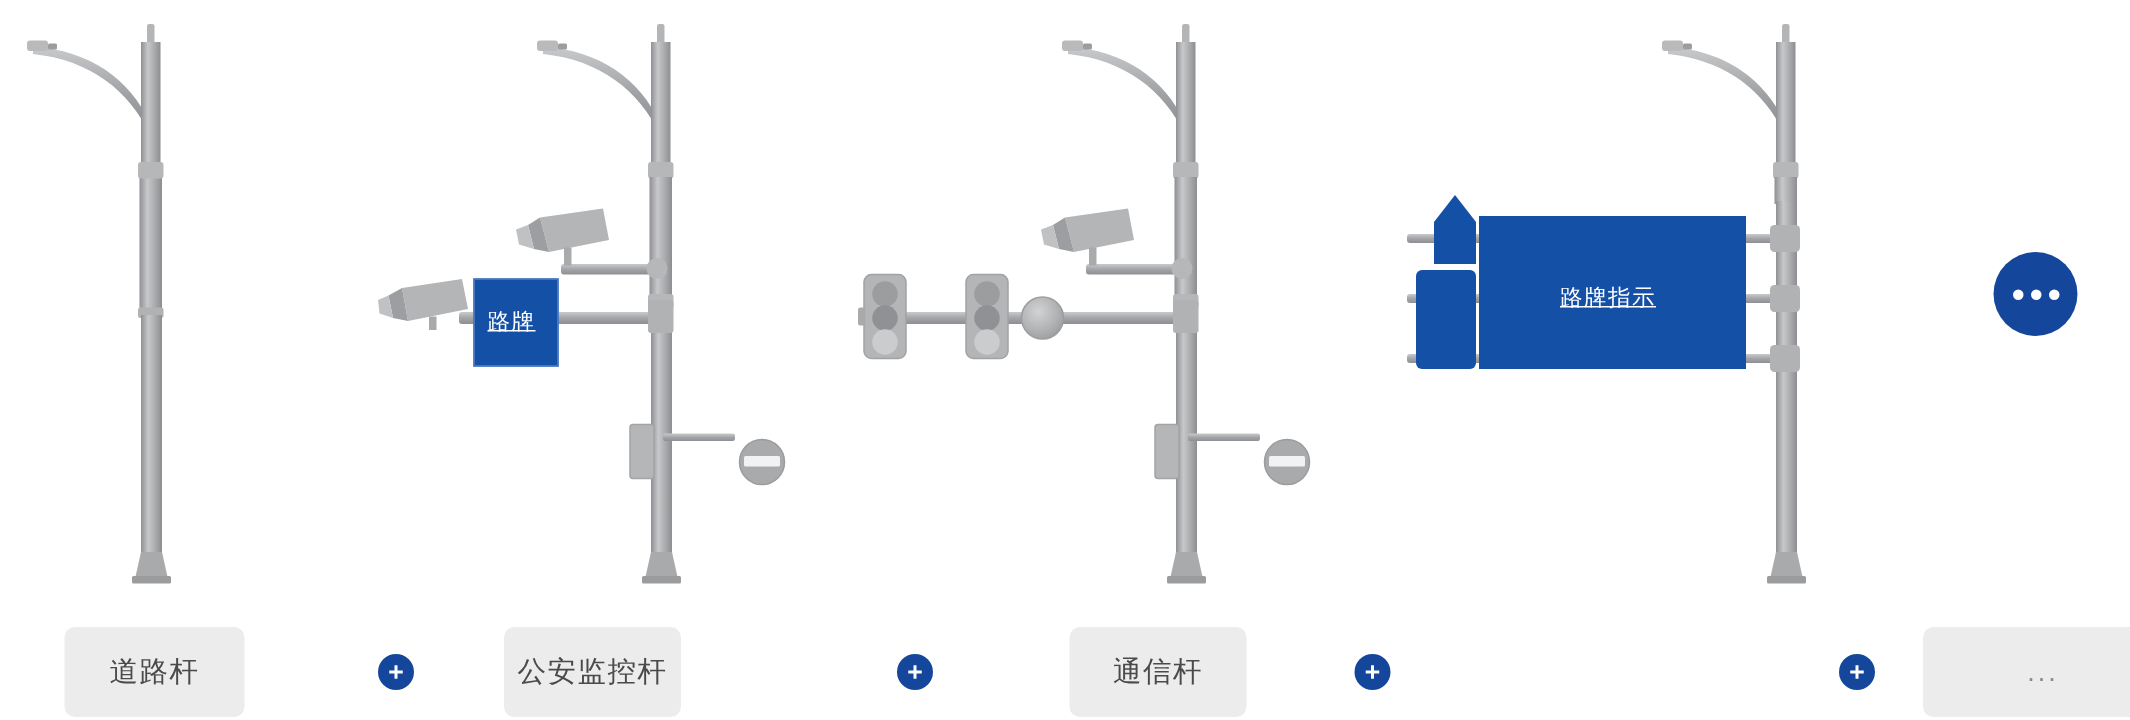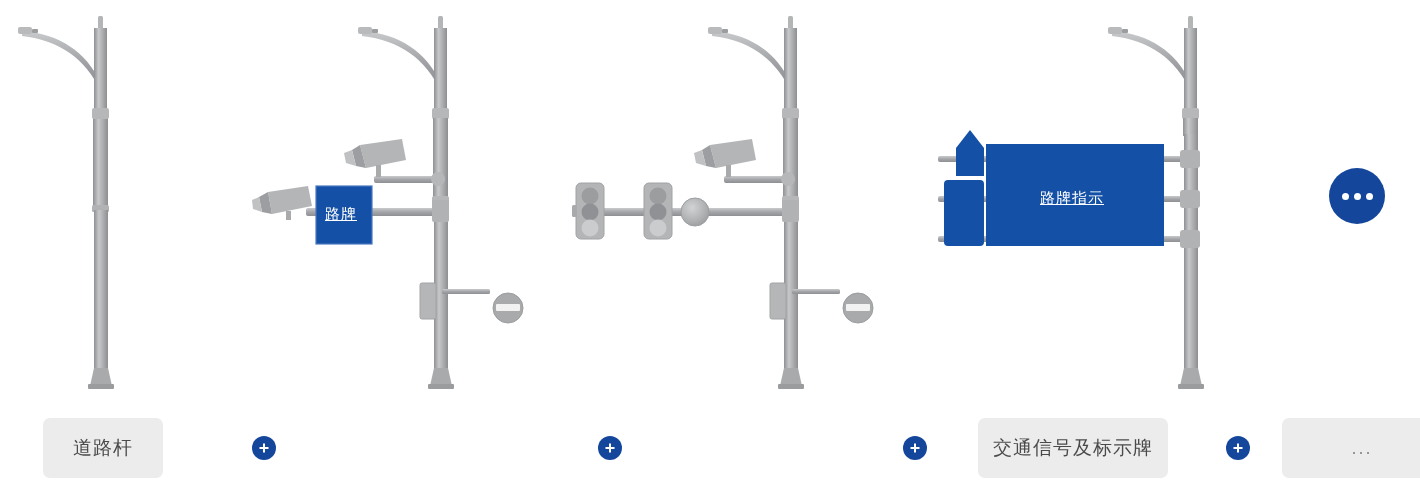--- a/index.html
+++ b/index.html
@@ -221,20 +221,21 @@
         <g>
           <circle cx="258" cy="308" r="15" fill="#a9aaac" stroke="#9a9c9e" stroke-width="1"></circle>
           <rect x="246" y="304" width="24" height="7" rx="1" fill="#f2f2f2"></rect>
         </g>
 
         <path d="M184 368 L198 368 L202 386 L180 386 Z" fill="#a9aaac"></path>
         <rect x="178" y="384" width="26" height="5" rx="1" fill="#9a9c9e"></rect>
       </svg>
     </div>
     <div class="sign-label" style="left:75px;top:205px;text-align:right;">路牌</div>
+    <div class="chip" style="left:86px;width:118px;">公安监控杆</div>
   </div>
 
   <div class="plus-btn" style="left:598px;">
     <svg width="12" height="12" viewBox="0 0 12 12">
       <rect x="5" y="1.5" width="2" height="9" fill="#fff"></rect>
       <rect x="1.5" y="5" width="9" height="2" fill="#fff"></rect>
     </svg>
   </div>
 
   <div class="pole-col" style="left:560px;width:330px;">
@@ -311,20 +312,21 @@
         <rect x="232" y="289" width="48" height="5" rx="1.5" fill="url(#barG3)"></rect>
         <g>
           <circle cx="298" cy="308" r="15" fill="#a9aaac" stroke="#9a9c9e" stroke-width="1"></circle>
           <rect x="286" y="304" width="24" height="7" rx="1" fill="#f2f2f2"></rect>
         </g>
 
         <path d="M224 368 L238 368 L242 386 L220 386 Z" fill="#a9aaac"></path>
         <rect x="218" y="384" width="26" height="5" rx="1" fill="#9a9c9e"></rect>
       </svg>
     </div>
+    <div class="chip" style="left:153px;width:118px;">通信杆</div>
   </div>
 
   <div class="plus-btn" style="left:903px;">
     <svg width="12" height="12" viewBox="0 0 12 12">
       <rect x="5" y="1.5" width="2" height="9" fill="#fff"></rect>
       <rect x="1.5" y="5" width="9" height="2" fill="#fff"></rect>
     </svg>
   </div>
 
   <div class="pole-col" style="left:930px;width:300px;">
@@ -371,21 +373,20 @@
 
         <rect x="14" y="180" width="40" height="66" rx="4" fill="#1450a6"></rect>
 
         <rect x="56" y="144" width="178" height="102" fill="#1450a6"></rect>
 
         <path d="M254 368 L268 368 L272 386 L250 386 Z" fill="#a9aaac"></path>
         <rect x="248" y="384" width="26" height="5" rx="1" fill="#9a9c9e"></rect>
       </svg>
     </div>
     <div class="sign-label" style="left:110px;top:189px;">路牌指示</div>
-    <div class="chip" style="left:48px;width:190px;">交通信号及标示牌</div>
   </div>
 
   <div class="plus-btn" style="left:1226px;">
     <svg width="12" height="12" viewBox="0 0 12 12">
       <rect x="5" y="1.5" width="2" height="9" fill="#fff"></rect>
       <rect x="1.5" y="5" width="9" height="2" fill="#fff"></rect>
     </svg>
   </div>
 
   <div class="more-btn">

